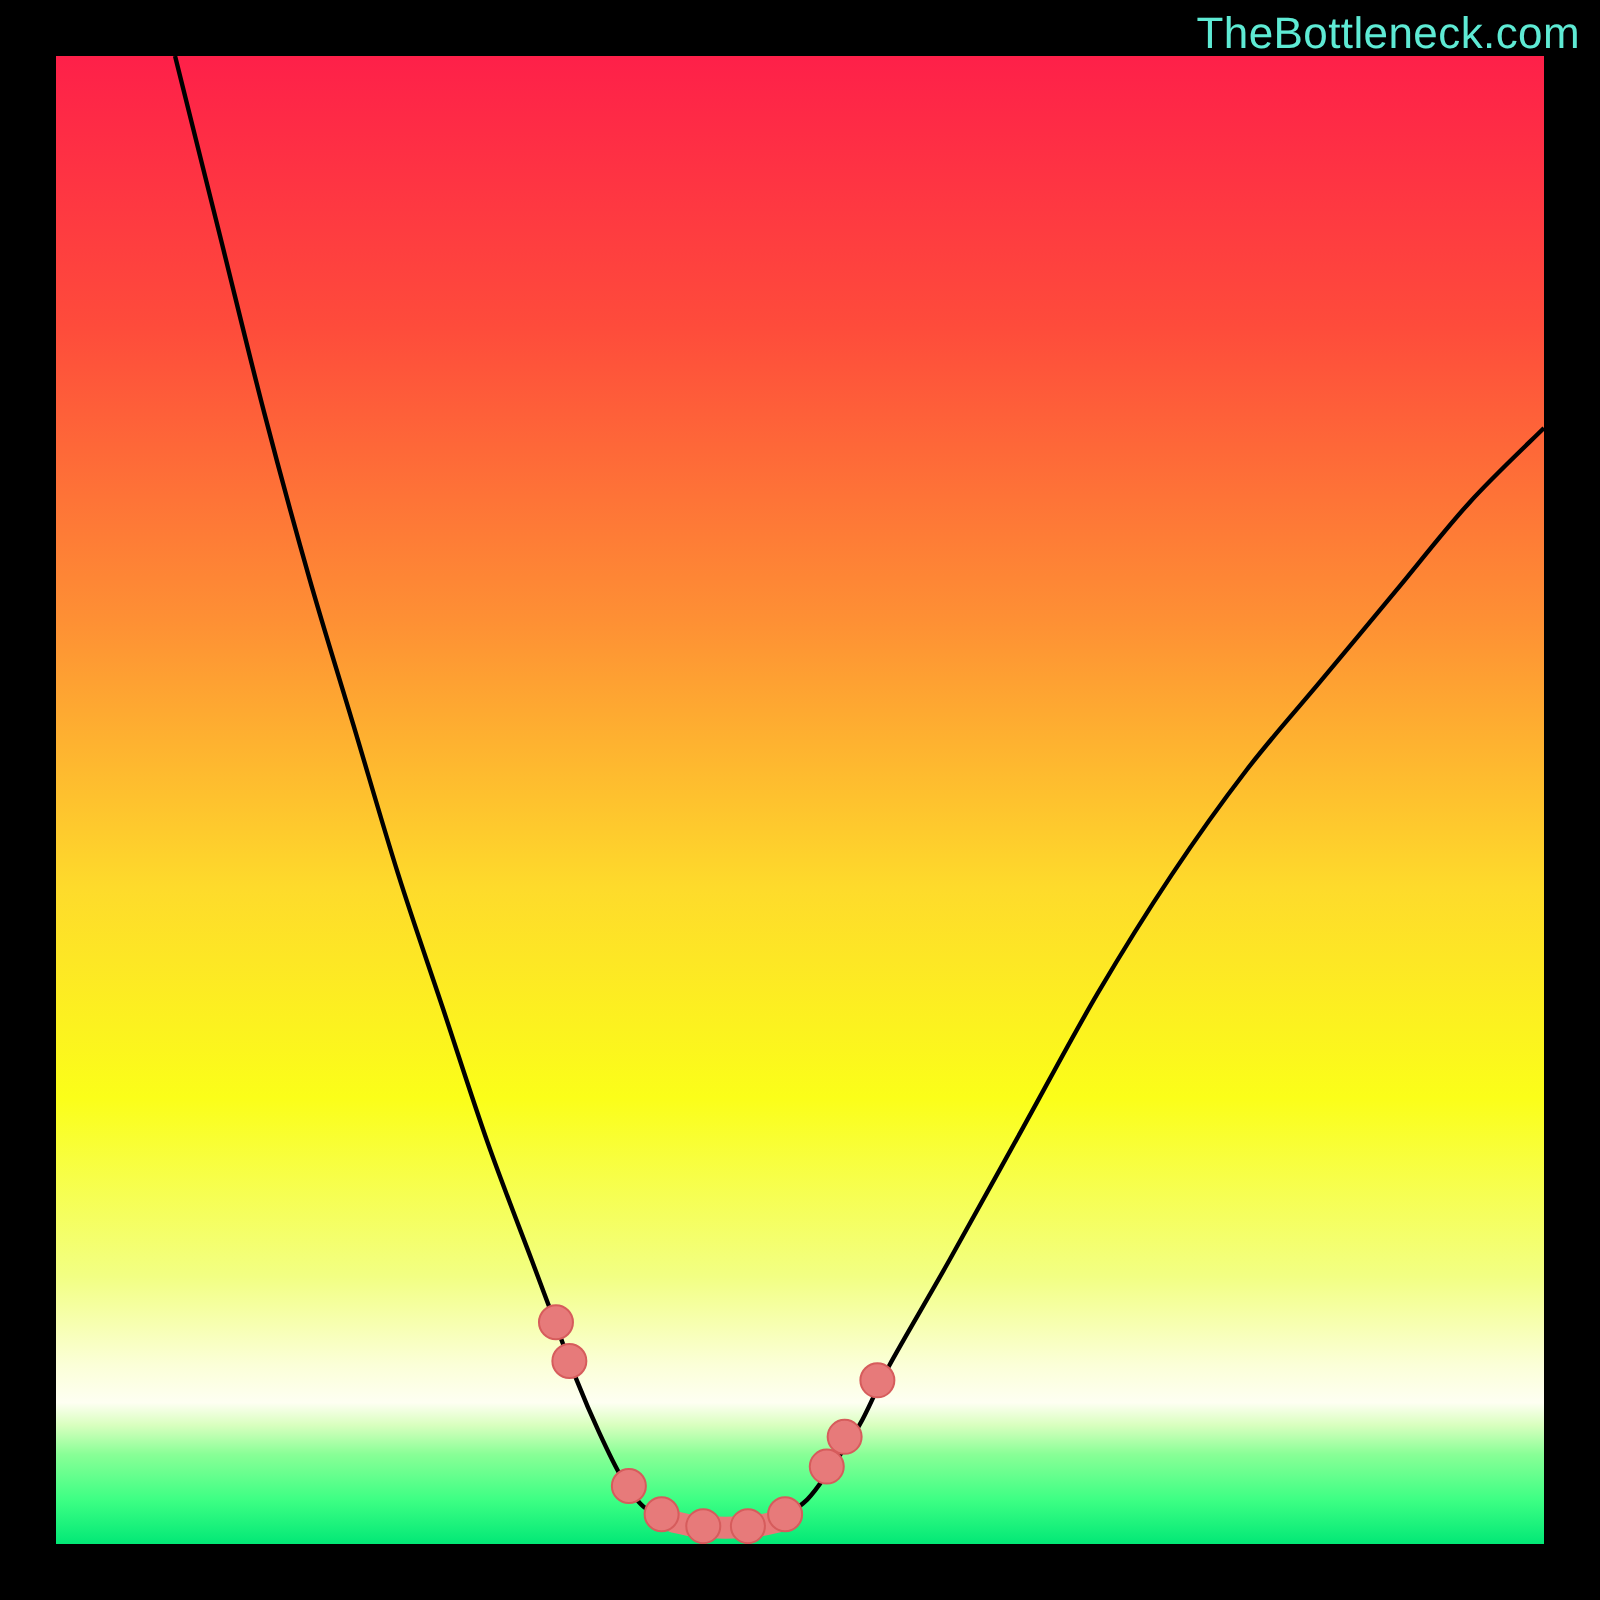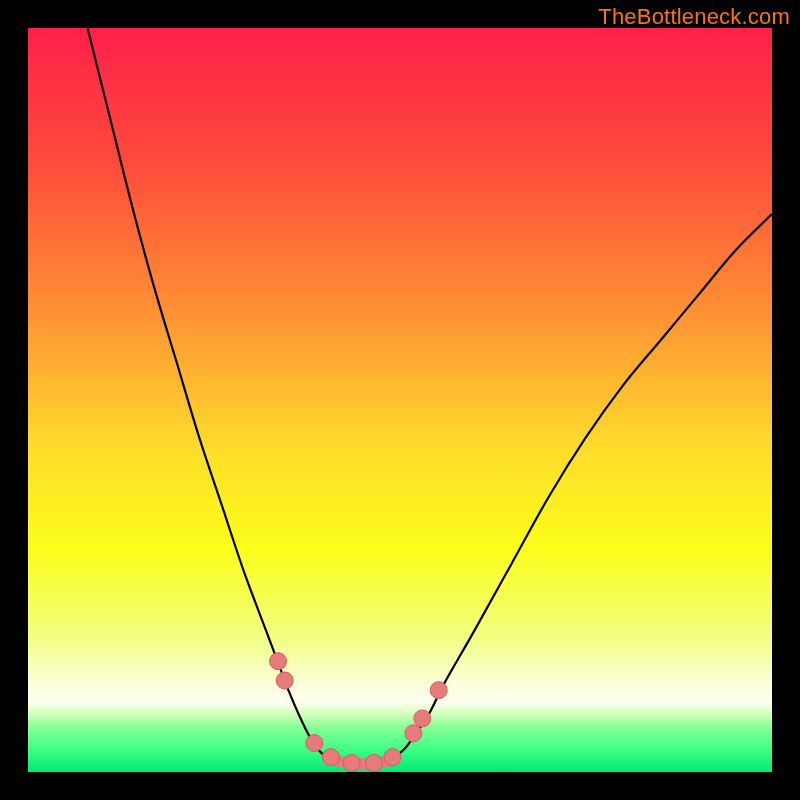--- a/index.html
+++ b/index.html
@@ -23,21 +23,21 @@
     position: absolute;
     top: 28px;
     left: 28px;
     width: 744px;
     height: 744px;
   }
   .watermark {
     position: absolute;
     top: 4px;
     right: 10px;
-    color: #f97316;
+    color: #5eead4;
     font-size: 22px;
     font-weight: 400;
     letter-spacing: 0.2px;
   }
   svg { display: block; }
 </style>
 </head>
 <body>
 
 <div class="frame">

